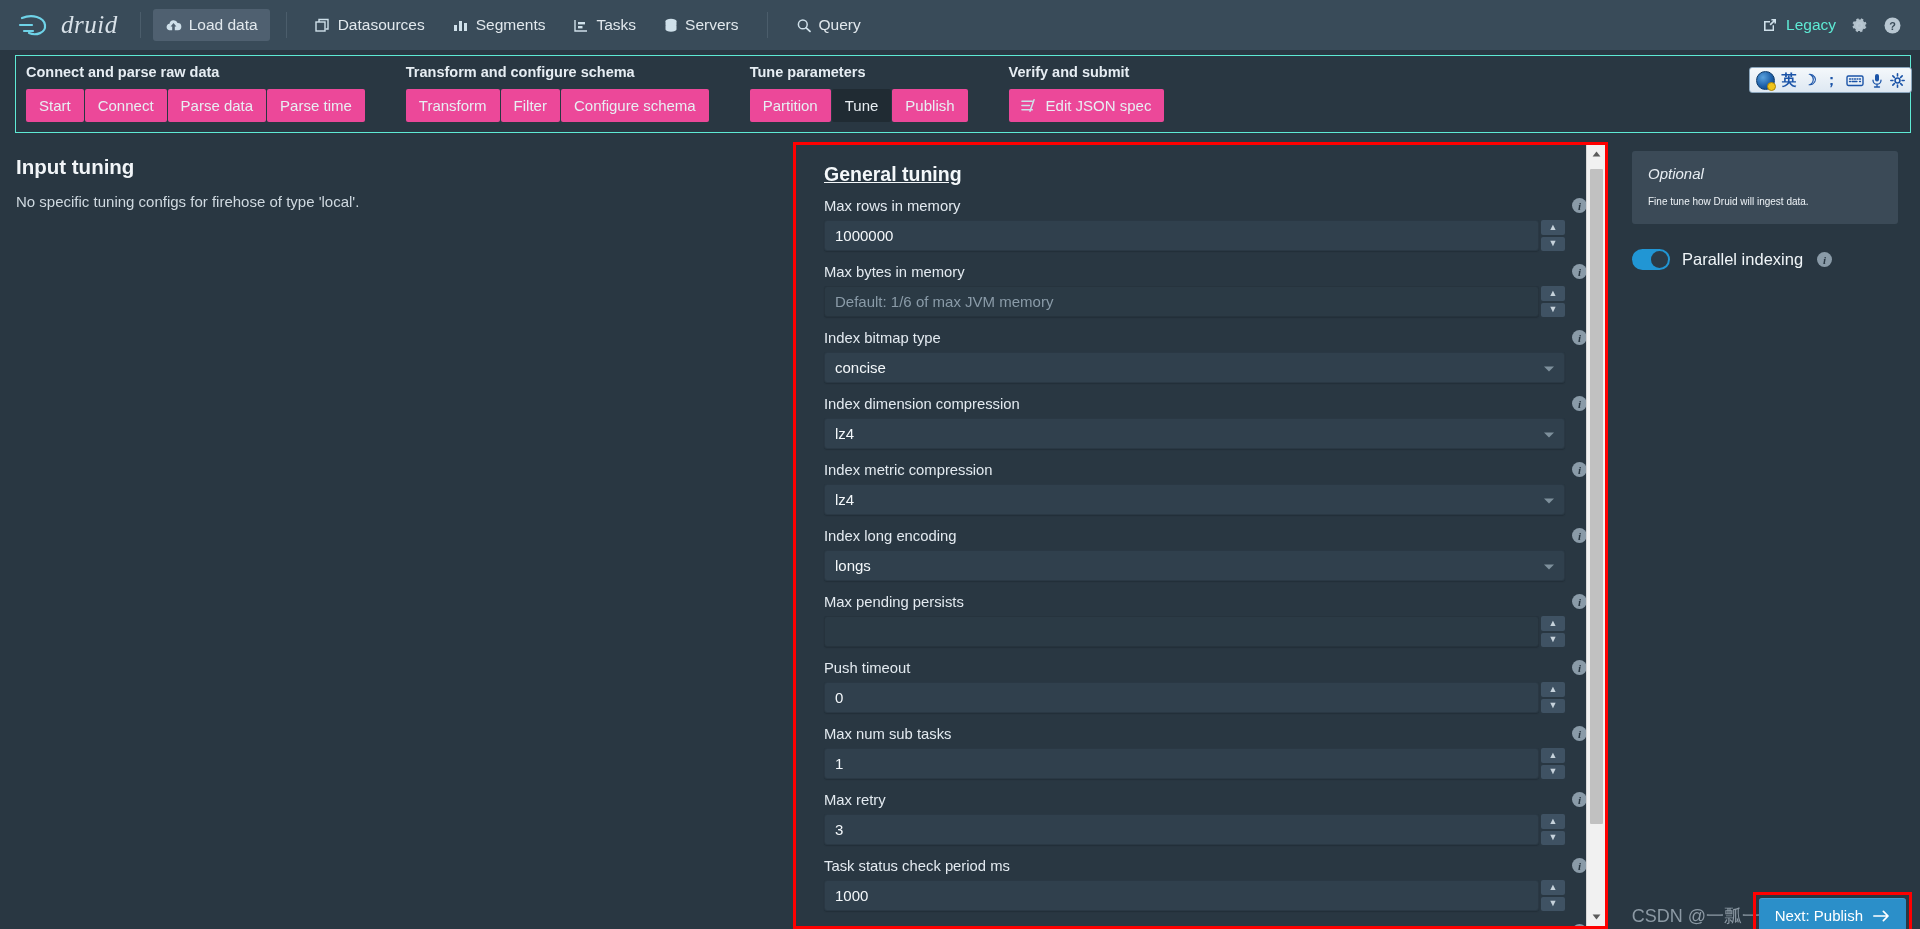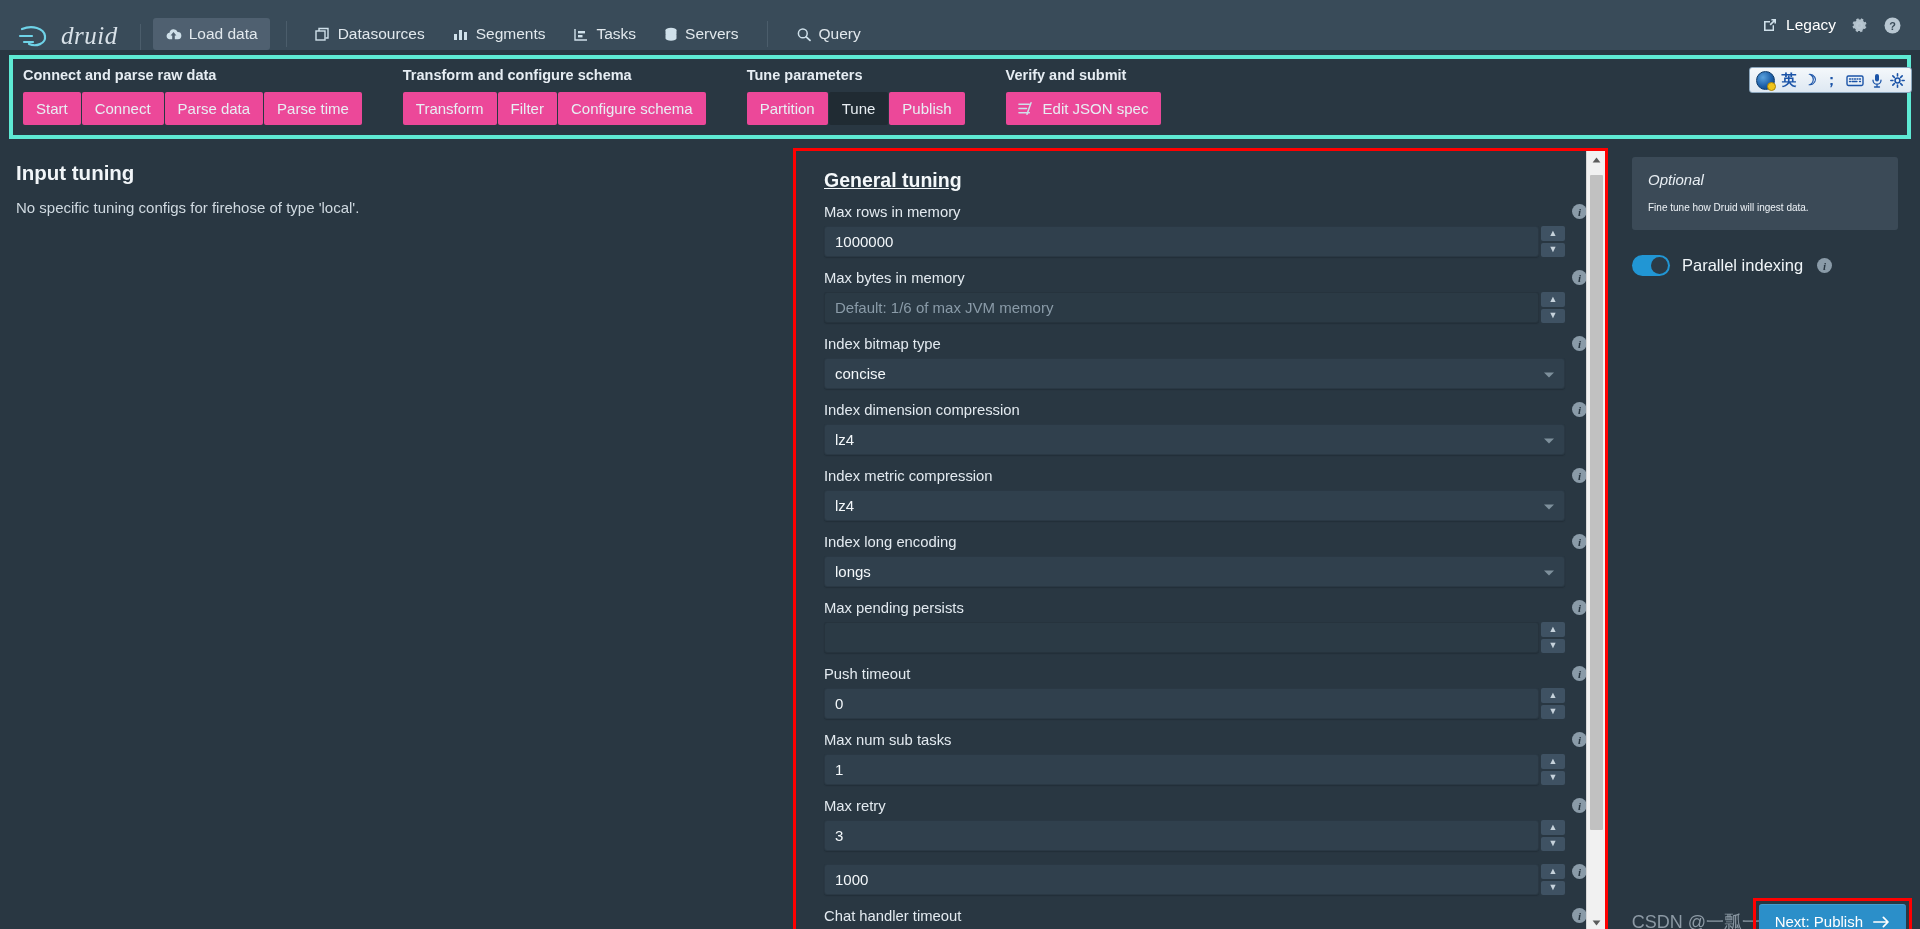--- a/index.html
+++ b/index.html
@@ -7,21 +7,21 @@
     width: 1920px; height: 929px;
     background: #293742;
     font-family: "Liberation Sans", sans-serif;
     overflow: hidden;
   }
 
   
   .navbar {
     height: 50px; width: 100%;
     background: #394b59;
-    display: flex; align-items: flex-end;
+    display: flex; align-items: center;
     padding: 0 18px;
     position: relative;
   }
   .brand { display: flex; align-items: center; gap: 9px; margin-right: 10px; }
   .brand-logo { width: 34px; height: 26px; }
   .brand-name {
     color: #d8e1e8; font-size: 25px; font-style: italic;
     font-family: "Liberation Serif", serif; letter-spacing: .5px;
   }
   .nav-sep { width: 1px; height: 26px; background: #4b5d6b; margin: 0 12px; }
@@ -30,28 +30,28 @@
     display: flex; align-items: center; gap: 7px;
     padding: 7px 12px; border-radius: 3px;
     color: #e1e8ed; font-size: 15.5px; white-space: nowrap;
     cursor: pointer;
   }
   .nav-item.active { background: #4f6070; }
   .nav-right {
     position: absolute; right: 18px; top: 0; height: 50px;
     display: flex; align-items: center; gap: 14px;
   }
-  .legacy-link { display:flex; align-items:center; gap: 8px; color:#ffffff; font-size:15.5px; cursor:pointer; }
+  .legacy-link { display:flex; align-items:center; gap: 8px; color:#5eead4; font-size:15.5px; cursor:pointer; }
   .ic { display:inline-flex; align-items:center; justify-content:center; }
 
   
   .stepbar-wrap { position: relative; padding: 0 0 0 0; }
   .stepbar {
-    margin: 5px 9px 0 9px;
-    border: 4px solid #5eead4;
+    margin: 5px 9px 0 15px;
+    border: 1px solid #5eead4;
     padding: 8px 2px 10px 10px;
     background: #293742;
   }
   .step-groups { display: flex; align-items: flex-start; }
   .group { }
   .group-title {
     color: #e6edf3; font-size: 14.5px; font-weight: bold;
     margin-bottom: 9px; white-space: nowrap;
   }
   .btn-row { display: flex; }
@@ -559,20 +559,21 @@
           <div class="control-row">
             <input class="inp" type="text" value="3" style="">
             <div class="stepper">
               <button>▲</button>
               <button>▼</button>
             </div>
           </div>
         </div>
 
         <div class="field">
+          <div class="field-label">Task status check period ms</div>
           <span class="info-dot">i</span>
           <div class="control-row">
             <input class="inp" type="text" value="1000" style="">
             <div class="stepper">
               <button>▲</button>
               <button>▼</button>
             </div>
           </div>
         </div>
 

